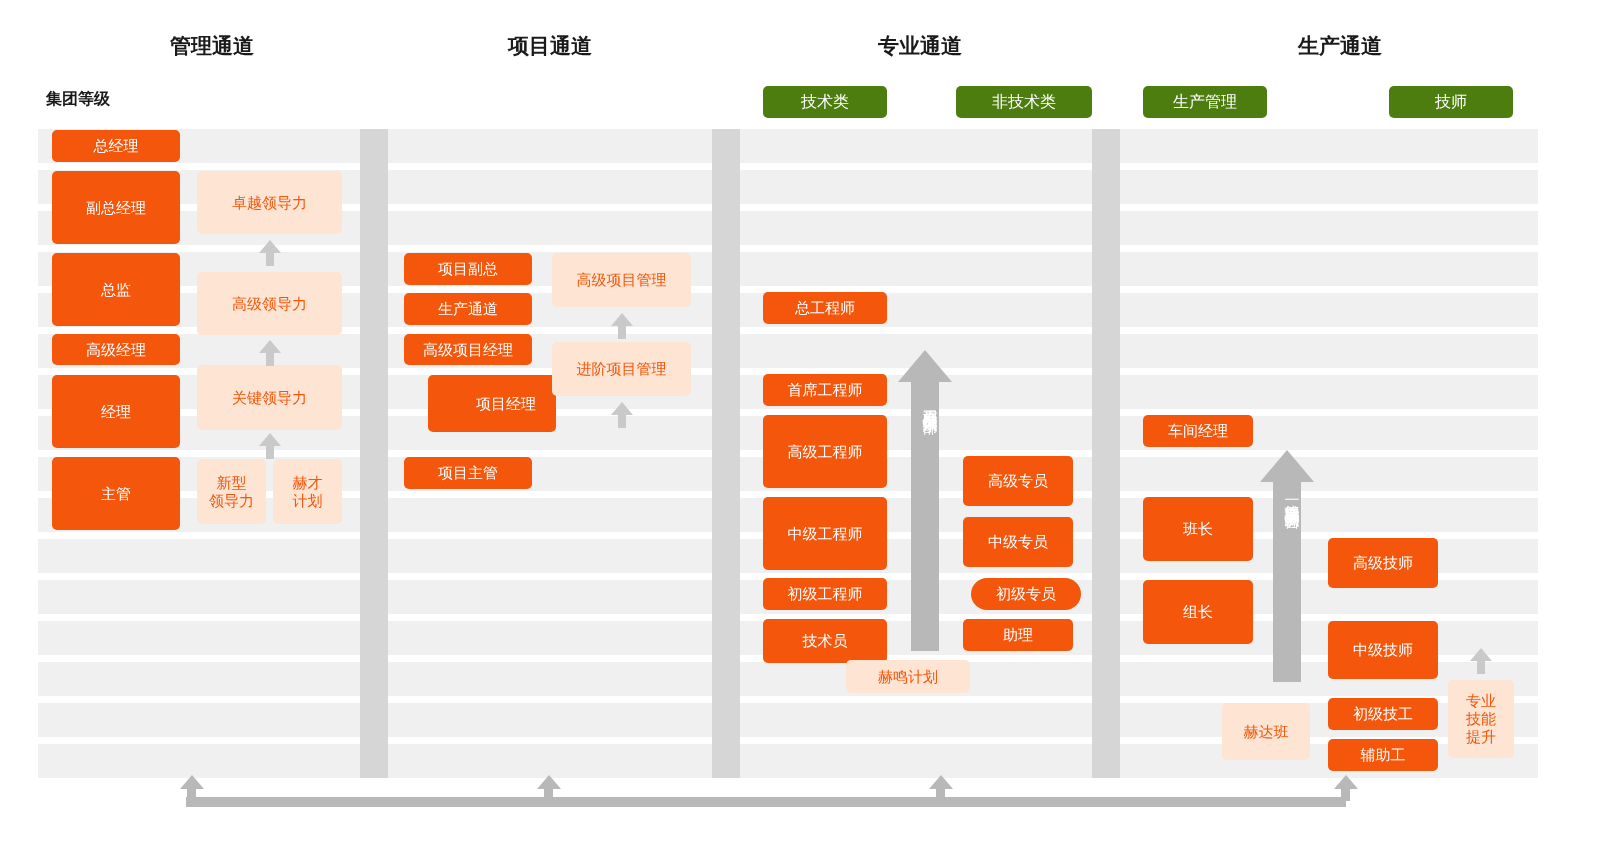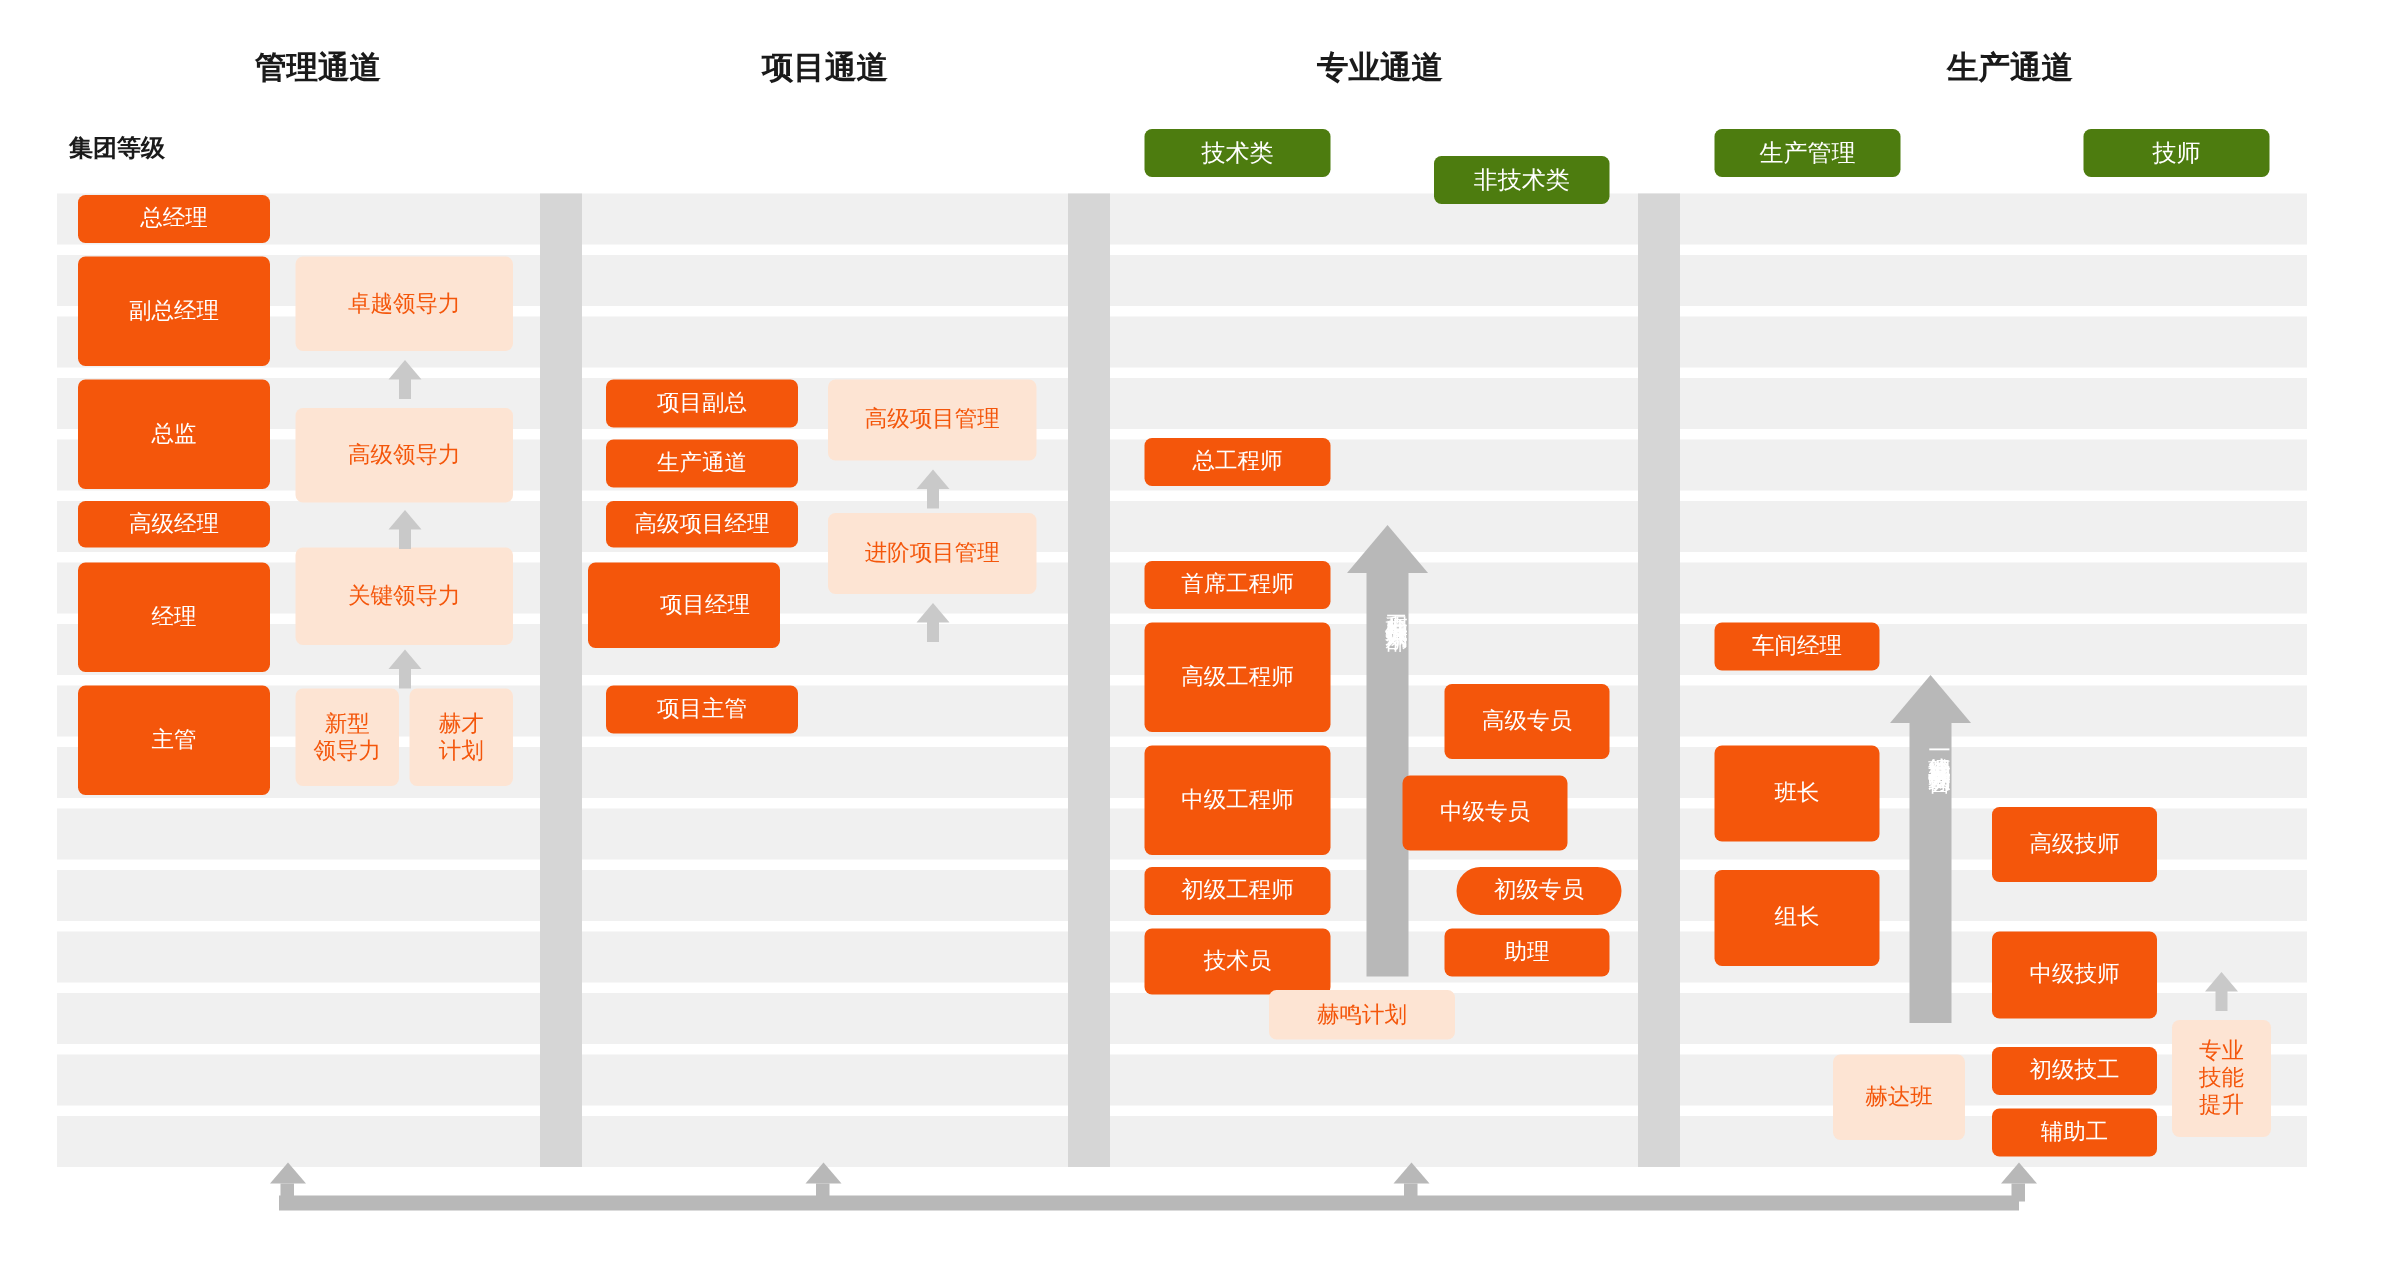--- a/index.html
+++ b/index.html
@@ -93,21 +93,21 @@
   <div class="abs vsep" style="left:1092px;top:129px;width:28px;height:649px;"></div>
 
   <div class="abs channel-title" style="left:120px;top:33px;width:184px;">管理通道</div>
   <div class="abs channel-title" style="left:458px;top:33px;width:184px;">项目通道</div>
   <div class="abs channel-title" style="left:828px;top:33px;width:184px;">专业通道</div>
   <div class="abs channel-title" style="left:1248px;top:33px;width:184px;">生产通道</div>
 
   <div class="abs group-label" style="left:46px;top:89px;width:160px;">集团等级</div>
 
   <div class="abs pill" style="left:763px;top:86px;width:124px;height:32px;">技术类</div>
-  <div class="abs pill" style="left:956px;top:104px;width:117px;height:32px;">非技术类</div>
+  <div class="abs pill" style="left:956px;top:86px;width:136px;height:32px;">非技术类</div>
   <div class="abs pill" style="left:1143px;top:86px;width:124px;height:32px;">生产管理</div>
   <div class="abs pill" style="left:1389px;top:86px;width:124px;height:32px;">技师</div>
 
   <div class="abs box-solid" style="left:52px;top:130px;width:128px;height:32px;">总经理</div>
   <div class="abs box-solid" style="left:52px;top:171px;width:128px;height:73px;">副总经理</div>
   <div class="abs box-solid" style="left:52px;top:253px;width:128px;height:73px;">总监</div>
   <div class="abs box-solid" style="left:52px;top:334px;width:128px;height:31px;">高级经理</div>
   <div class="abs box-solid" style="left:52px;top:375px;width:128px;height:73px;">经理</div>
   <div class="abs box-light" style="left:197px;top:171px;width:145px;height:63px;">卓越领导力</div>
 
@@ -130,21 +130,21 @@
     <div class="small-arrow-stem" style="position:absolute;left:7px;top:12px;width:8px;height:14px;"></div>
   </div>
   <div class="abs" style="left:259px;top:433px;width:22px;height:26px;">
     <div class="small-arrow-head" style="position:absolute;left:0;top:0;"></div>
     <div class="small-arrow-stem" style="position:absolute;left:7px;top:12px;width:8px;height:14px;"></div>
   </div>
 
   <div class="abs box-solid" style="left:404px;top:253px;width:128px;height:32px;">项目副总</div>
   <div class="abs box-solid" style="left:404px;top:293px;width:128px;height:32px;">生产通道</div>
   <div class="abs box-solid" style="left:404px;top:334px;width:128px;height:31px;">高级项目经理</div>
-  <div class="abs box-solid" style="left:392px;top:375px;width:128px;height:57px;padding-left:32px;">项目经理</div>
+  <div class="abs box-solid" style="left:428px;top:375px;width:128px;height:57px;padding-left:32px;">项目经理</div>
   <div class="abs box-solid" style="left:404px;top:457px;width:128px;height:32px;">项目主管</div>
 
   <div class="abs box-light" style="left:552px;top:253px;width:139px;height:54px;">高级项目管理</div>
   <div class="abs box-light" style="left:552px;top:342px;width:139px;height:54px;">进阶项目管理</div>
 
   <div class="abs" style="left:611px;top:313px;width:22px;height:26px;">
     <div class="small-arrow-head" style="position:absolute;left:0;top:0;"></div>
     <div class="small-arrow-stem" style="position:absolute;left:7px;top:12px;width:8px;height:14px;"></div>
   </div>
   <div class="abs" style="left:611px;top:402px;width:22px;height:26px;">
@@ -161,21 +161,21 @@
 
   <div class="abs" style="left:898px;top:350px;width:54px;height:301px;">
     <div style="position:absolute;left:0;top:0;width:0;height:0;border-left:27px solid transparent;border-right:27px solid transparent;border-bottom:32px solid #b8b8b8;"></div>
     <div style="position:absolute;left:13px;top:30px;width:28px;height:271px;background:#b8b8b8;"></div>
     <div class="vtext" style="position:absolute;left:14px;top:48px;width:26px;height:250px;">工程师发展计划俱乐部</div>
   </div>
 
   <div class="abs box-light" style="left:846px;top:660px;width:124px;height:33px;">赫鸣计划</div>
 
   <div class="abs box-solid" style="left:963px;top:456px;width:110px;height:50px;">高级专员</div>
-  <div class="abs box-solid" style="left:935px;top:517px;width:110px;height:50px;">中级专员</div>
+  <div class="abs box-solid" style="left:963px;top:517px;width:110px;height:50px;">中级专员</div>
   <div class="abs box-solid" style="left:971px;top:578px;width:110px;height:32px;border-radius:16px;">初级专员</div>
   <div class="abs box-solid" style="left:963px;top:619px;width:110px;height:32px;">助理</div>
 
   <div class="abs box-solid" style="left:1143px;top:415px;width:110px;height:32px;">车间经理</div>
   <div class="abs box-solid" style="left:1143px;top:497px;width:110px;height:64px;">班长</div>
   <div class="abs box-solid" style="left:1143px;top:580px;width:110px;height:64px;">组长</div>
 
   <div class="abs" style="left:1260px;top:450px;width:54px;height:232px;">
     <div style="position:absolute;left:0;top:0;width:0;height:0;border-left:27px solid transparent;border-right:27px solid transparent;border-bottom:32px solid #b8b8b8;"></div>
     <div style="position:absolute;left:13px;top:30px;width:28px;height:202px;background:#b8b8b8;"></div>

